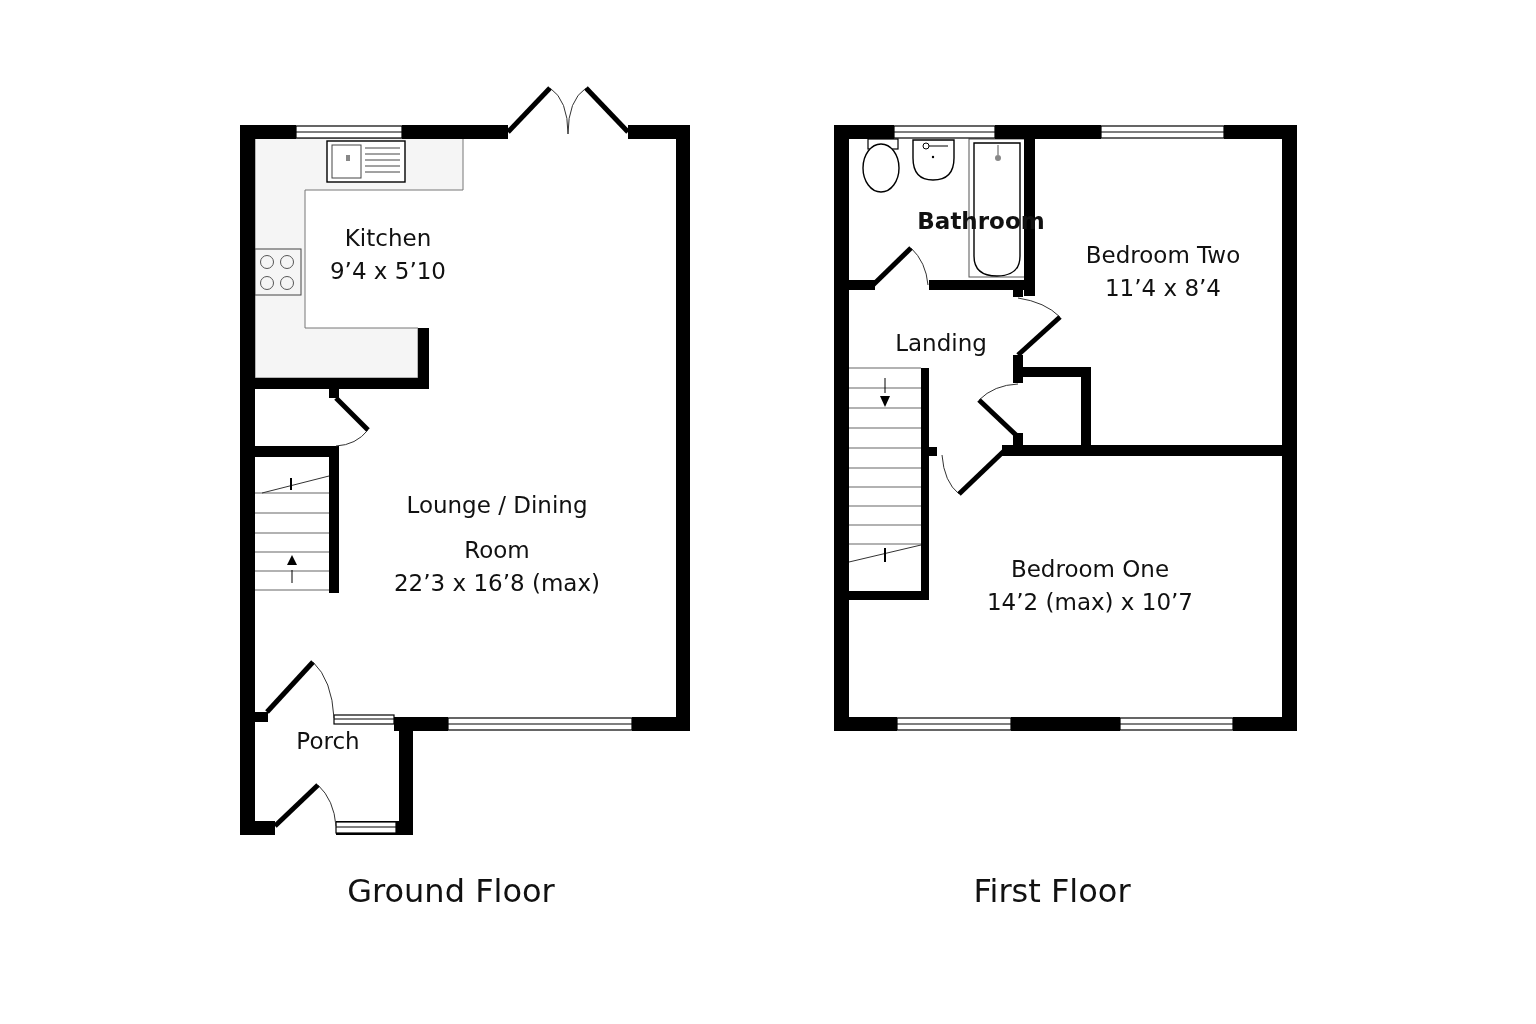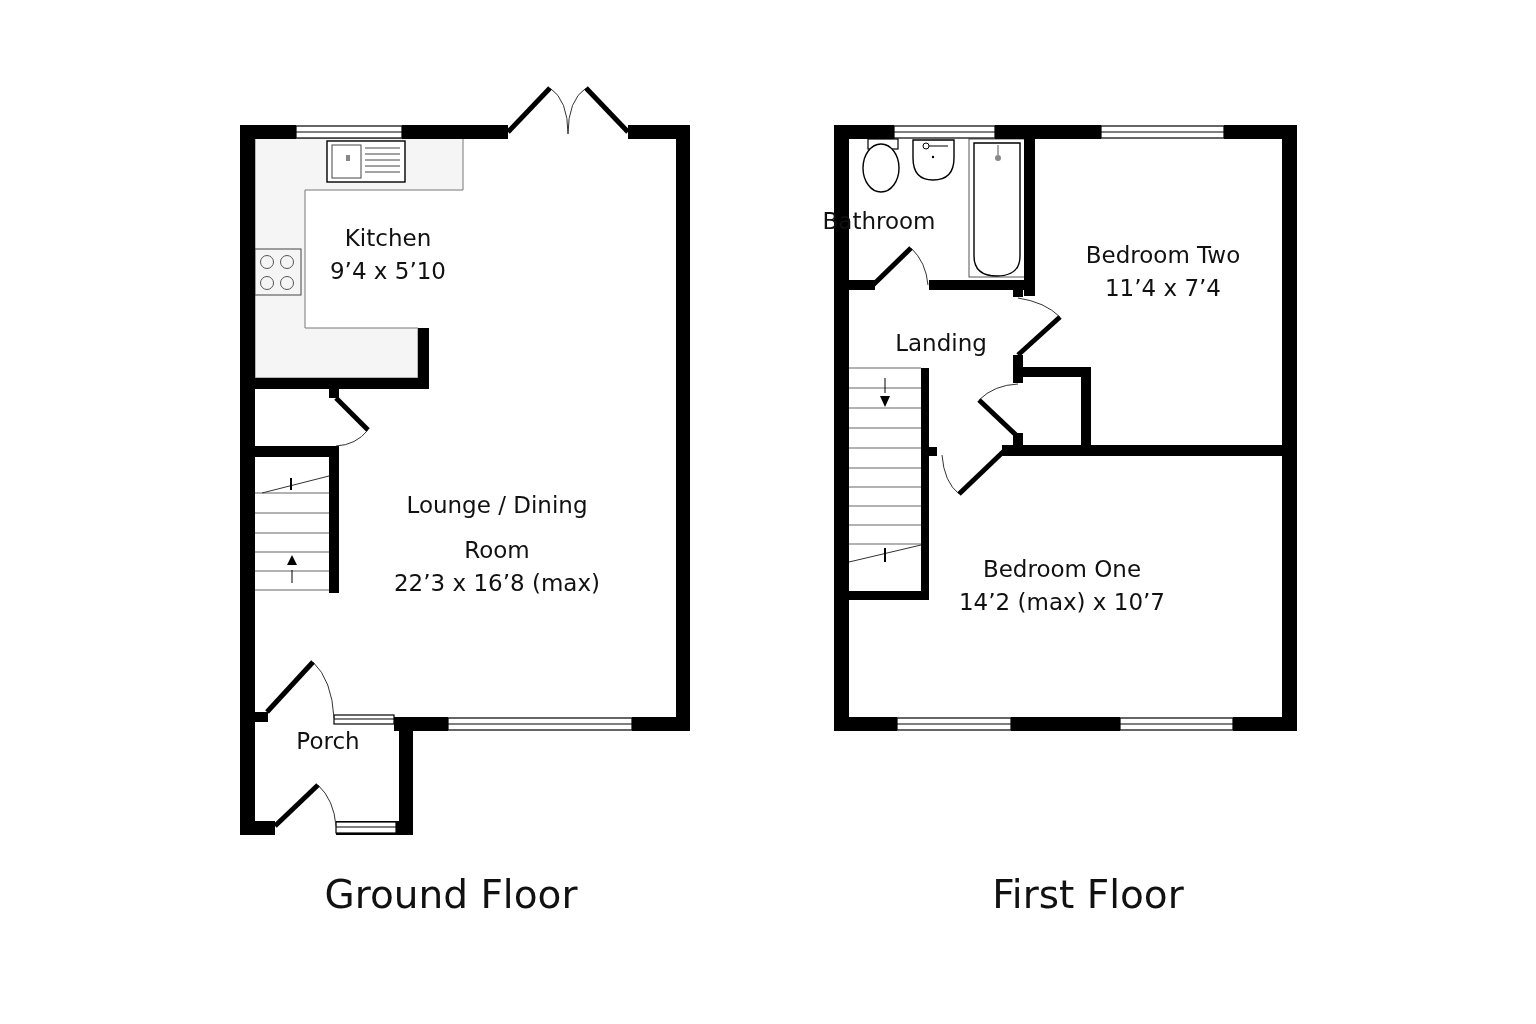--- a/index.html
+++ b/index.html
@@ -9,21 +9,21 @@
     .thin { stroke: #000; stroke-width: 1.2; fill: none; }
     .thin-grey { stroke: #555; stroke-width: 1; fill: none; }
     .door-leaf { stroke: #000; stroke-width: 5; fill: none; stroke-linecap: butt; }
     .swing { stroke: #333; stroke-width: 1; fill: none; }
     .window-fill { fill: #fff; stroke: #000; stroke-width: 1.2; }
     .counter { fill: #f5f5f5; stroke: #777; stroke-width: 1; }
     .tread { stroke: #666; stroke-width: 1.2; }
     .label { position: absolute; text-align: center; color: #111; font-family: "DejaVu Sans", sans-serif; white-space: nowrap; transform: translateX(-50%); line-height: 1.0; }
     .room-name { font-size: 23px; }
     .room-dim { font-size: 23px; margin-top: 10px; }
-    .floor-title { position: absolute; font-size: 39px; color: #111; font-family: "DejaVu Sans", sans-serif; transform: translateX(-50%); white-space: nowrap; }
+    .floor-title { position: absolute; font-size: 32px; color: #111; font-family: "DejaVu Sans", sans-serif; transform: translateX(-50%); white-space: nowrap; }
   </style>
 </head>
 <body>
 
 <svg width="1536" height="1024" viewBox="0 0 1536 1024">
 
   <g>
 
     <path class="counter" d="M255,138 L463,138 L463,190 L305,190 L305,328 L418,328 L418,378 L255,378 Z"></path>
 
@@ -206,32 +206,32 @@
 <div class="label" style="left:497px; top:494px;">
   <div class="room-name">Lounge / Dining</div>
   <div class="room-name" style="margin-top:22px;">Room</div>
   <div class="room-dim">22’3 x 16’8 (max)</div>
 </div>
 
 <div class="label" style="left:328px; top:730px;">
   <div class="room-name">Porch</div>
 </div>
 
-<div class="label" style="left:879px; top:210px;">
+<div class="label" style="left:981px; top:210px;font-weight:bold;">
   <div class="room-name">Bathroom</div>
 </div>
 
 <div class="label" style="left:1163px; top:244px;">
   <div class="room-name">Bedroom Two</div>
-  <div class="room-dim">11’4 x 7’4</div>
+  <div class="room-dim">11’4 x 8’4</div>
 </div>
 
 <div class="label" style="left:941px; top:332px;">
   <div class="room-name">Landing</div>
 </div>
 
-<div class="label" style="left:1062px; top:558px;">
+<div class="label" style="left:1090px; top:558px;">
   <div class="room-name">Bedroom One</div>
   <div class="room-dim">14’2 (max) x 10’7</div>
 </div>
 
 <div class="floor-title" style="left:451px; top:872px;">Ground Floor</div>
-<div class="floor-title" style="left:1088px; top:872px;">First Floor</div>
+<div class="floor-title" style="left:1052px; top:872px;">First Floor</div>
 
 </body></html>

